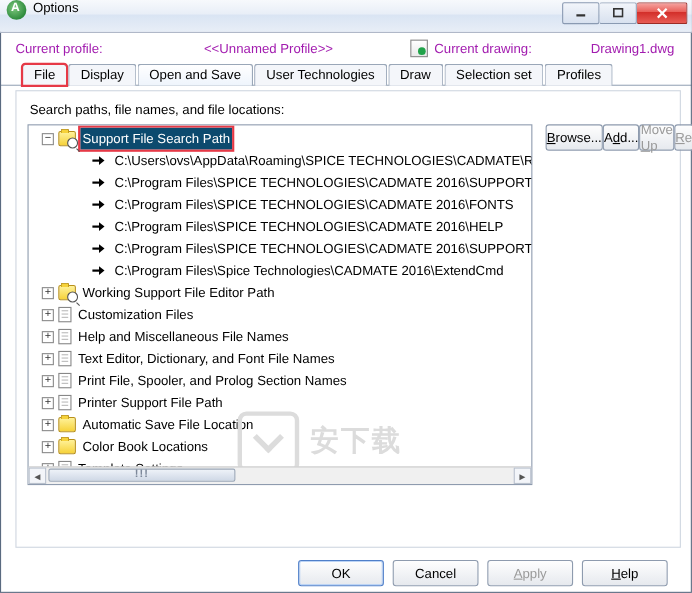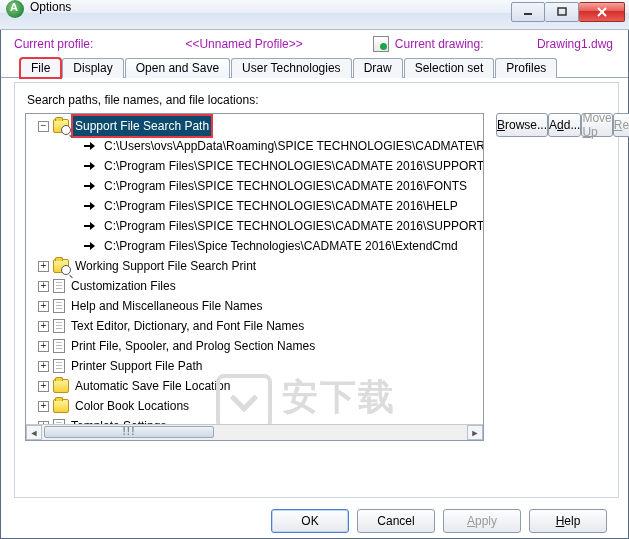--- a/index.html
+++ b/index.html
@@ -215,21 +215,21 @@
     border:1px solid #5a6a80;
     pointer-events:none;
   }
 
   
   .watermark {
     position:absolute; left:190px; top:260px;
     color:#dcdcdc; font-size:28px; font-family:Arial,sans-serif;
     pointer-events:none; z-index:0; line-height:30px;
   }
-  .watermark .big { font-size:36px; font-weight:bold; letter-spacing:2px;}
+  .watermark .big { font-size:26px; font-weight:bold; letter-spacing:2px;}
   .watermark .wm-icon{
     width:56px;height:56px;border:4px solid #dcdcdc;border-radius:8px;
     display:inline-flex;align-items:center;justify-content:center;vertical-align:middle;
     margin-right:10px;
   }
   .watermark .wm-arrow{
     width:20px;height:20px;border-bottom:5px solid #dcdcdc;border-right:5px solid #dcdcdc;
     transform:rotate(45deg); margin-top:-8px;
   }
 </style>
@@ -332,21 +332,21 @@
             <span class="spacer" style="width:52px"></span>
             <span class="icon-arrow"></span>
             <span class="node-label">C:\Program Files\Spice Technologies\CADMATE 2016\ExtendCmd</span>
           </div>
           <div class="tree-row">
             <span class="spacer" style="width:8px"></span>
             <span class="expander closed"></span>
             <span class="node-icon icon-folder icon-folder-q">
               <span class="qhandle"></span>
             </span>
-            <span class="node-label">Working Support File Search Print</span>
+            <span class="node-label">Working Support File Editor Path</span>
           </div>
           <div class="tree-row">
             <span class="spacer" style="width:8px"></span>
             <span class="expander closed"></span>
             <span class="icon-file"></span>
             <span class="node-label">Customization Files</span>
           </div>
           <div class="tree-row">
             <span class="spacer" style="width:8px"></span>
             <span class="expander closed"></span>

